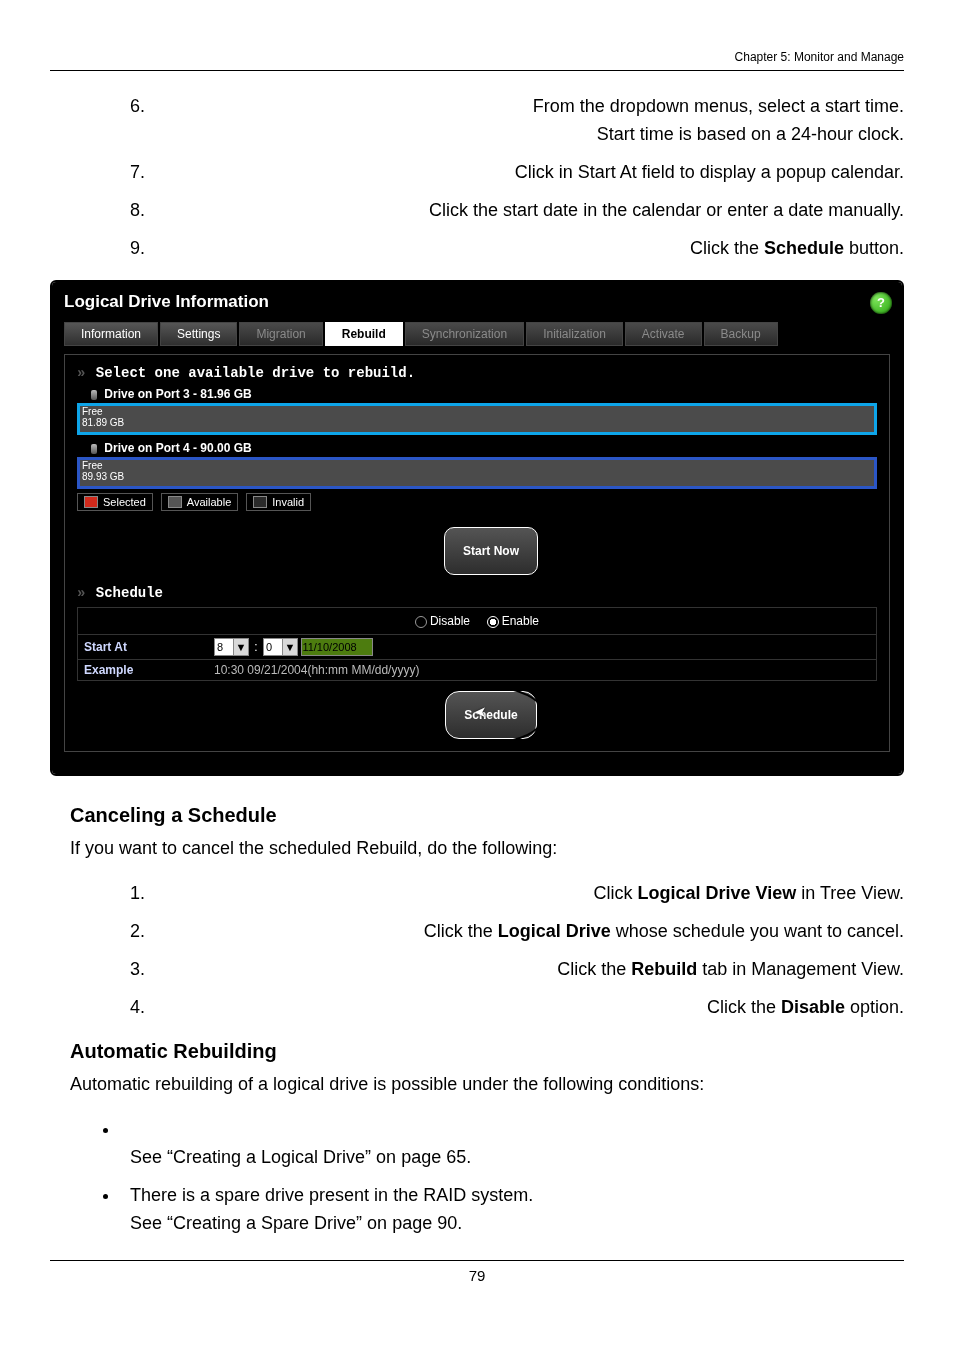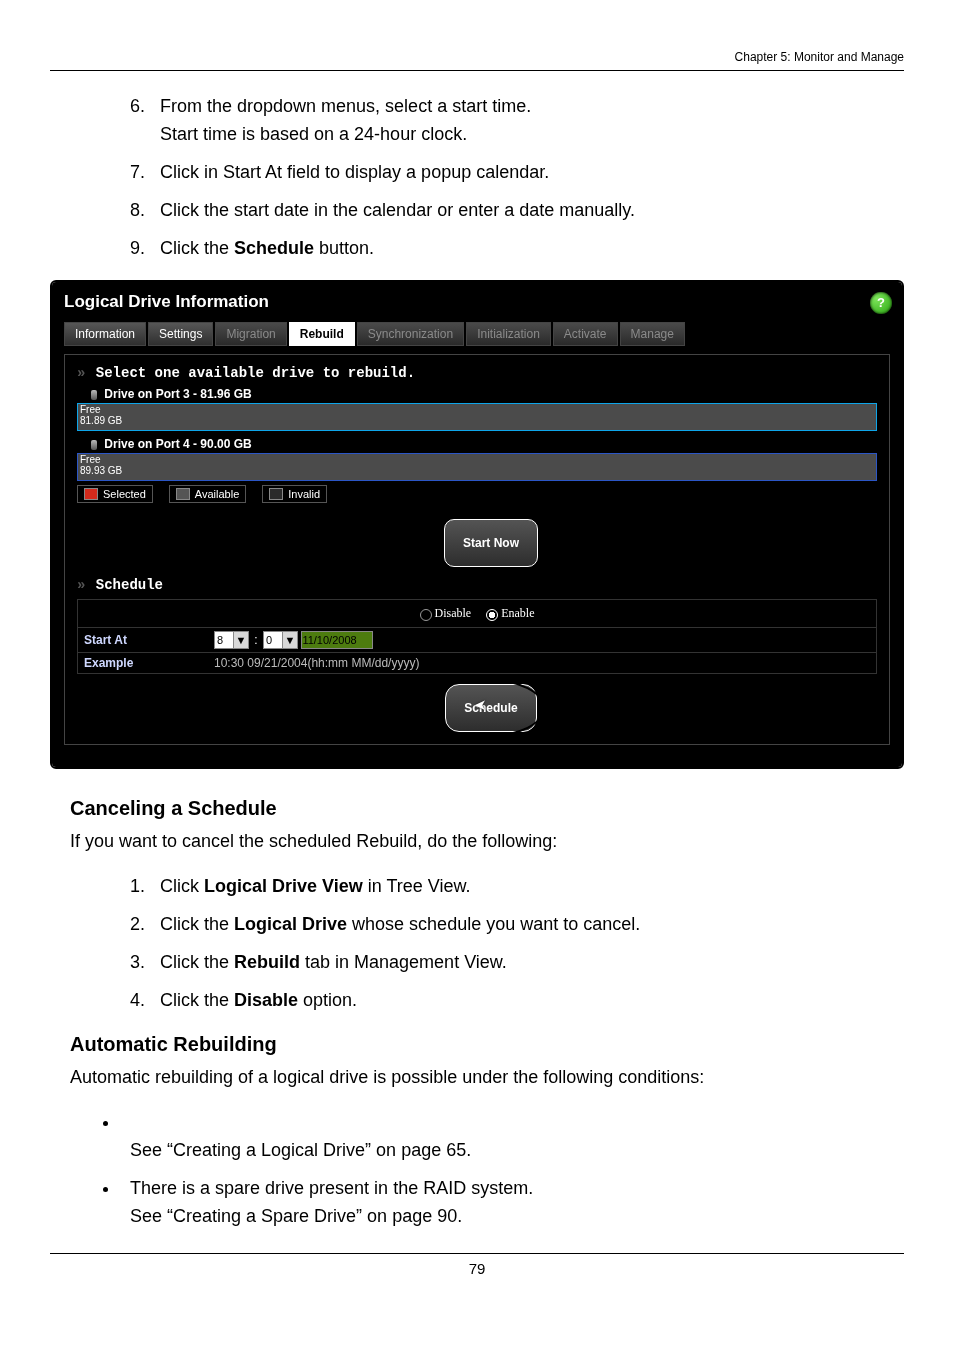--- a/index.html
+++ b/index.html
@@ -25,20 +25,21 @@
     margin: 0 0 22px 0;
   }
   ol.steps {
     list-style: decimal;
     padding-left: 100px;
   }
   ol.steps li {
     padding-left: 10px;
     margin-bottom: 10px;
     line-height: 1.55;
+    text-align: right;
   }
   
   .shot-wrap {
     border: 2px solid #000;
     border-radius: 6px;
     margin: 18px 0 28px 0;
     overflow: hidden;
     position: relative;
   }
   .shot {
@@ -67,21 +68,21 @@
     box-shadow: 0 0 3px #000 inset;
   }
   .tabs {
     display: flex;
     gap: 2px;
     margin-bottom: 8px;
   }
   .tab {
     background: linear-gradient(#565656, #2f2f2f);
     color: #fff;
-    padding: 4px 10px;
+    padding: 4px 16px;
     font-size: 12px;
     border: 1px solid #444;
   }
   .tab.disabled {
     background: linear-gradient(#4a4a4a, #2a2a2a);
     color: #8a8a8a;
   }
   .tab.active {
     background: #fff;
     color: #000;
@@ -102,39 +103,39 @@
   .chevrons {
     color: #555;
     letter-spacing: -2px;
     margin-right: 4px;
   }
   .drive-label {
     margin: 6px 0 0 14px;
     font-size: 12px;
   }
   .bar {
-    border: 1px solid #0ea5e9;
+    border: 3px solid #0ea5e9;
     margin: 2px 0 2px 0;
     height: 26px;
     display: flex;
     align-items: flex-start;
     background: #4b4b4b;
   }
   .bar.blue {
     border-color: #2b56c6;
   }
   .bar .free {
     font-size: 10px;
     line-height: 1.05;
     color: #fff;
     padding: 1px 2px;
   }
   .legend {
     display: flex;
-    gap: 16px;
+    gap: 8px;
     margin-top: 4px;
     font-size: 11px;
     align-items: flex-end;
   }
   .legend div {
     display: flex;
     align-items: center;
     border: 1px solid #555;
     padding: 2px 6px;
   }
@@ -318,21 +319,21 @@
     <div class="panel-title">Logical Drive Information</div>
 
     <div class="tabs">
       <div class="tab">Information</div>
       <div class="tab">Settings</div>
       <div class="tab disabled">Migration</div>
       <div class="tab active">Rebuild</div>
       <div class="tab disabled">Synchronization</div>
       <div class="tab disabled">Initialization</div>
       <div class="tab disabled">Activate</div>
-      <div class="tab disabled">Manage</div>
+      <div class="tab disabled">Backup</div>
     </div>
 
     <div class="content-box">
       <div class="sub-head">
         <span class="chevrons">»</span>
         <span>Select one available drive to rebuild.</span>
       </div>
 
       <div class="drive-label">
         <span class="cyl"></span>
@@ -371,21 +372,21 @@
 
       <div class="start-now-row">
         <span class="btn">Start Now</span>
       </div>
 
       <div class="sub-head">
         <span class="chevrons">»</span>
         <span>Schedule</span>
       </div>
 
-      <div class="radio-row" style="border:1px solid #333;font-family:Liberation Serif, serif;">
+      <div class="radio-row" style="border:1px solid #333;">
         <span class="radio"></span><span>Disable</span>
         &nbsp;&nbsp;&nbsp;
         <span class="radio selected"></span><span>Enable</span>
       </div>
 
       <div class="form-row nobtop">
         <div class="cell-label">Start At</div>
         <div class="cell-val">
           <span class="dd">
             <span class="v">8</span>

